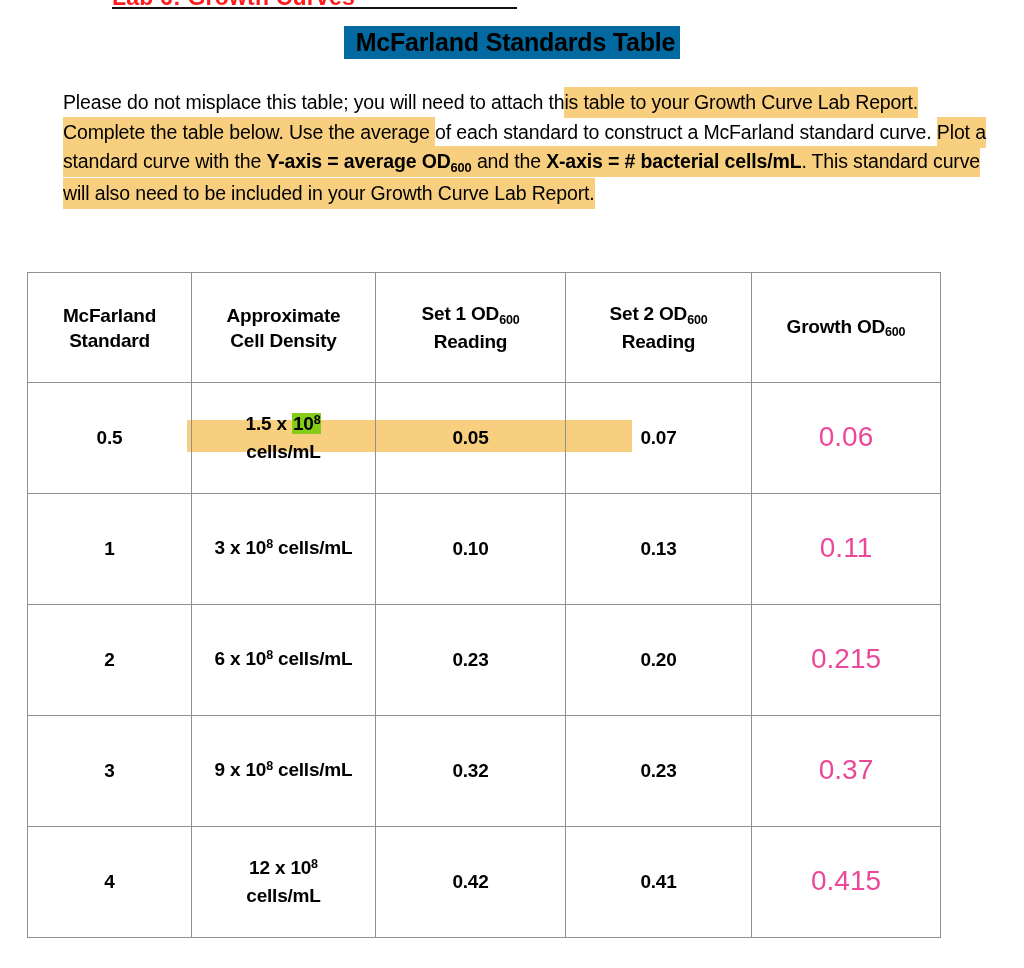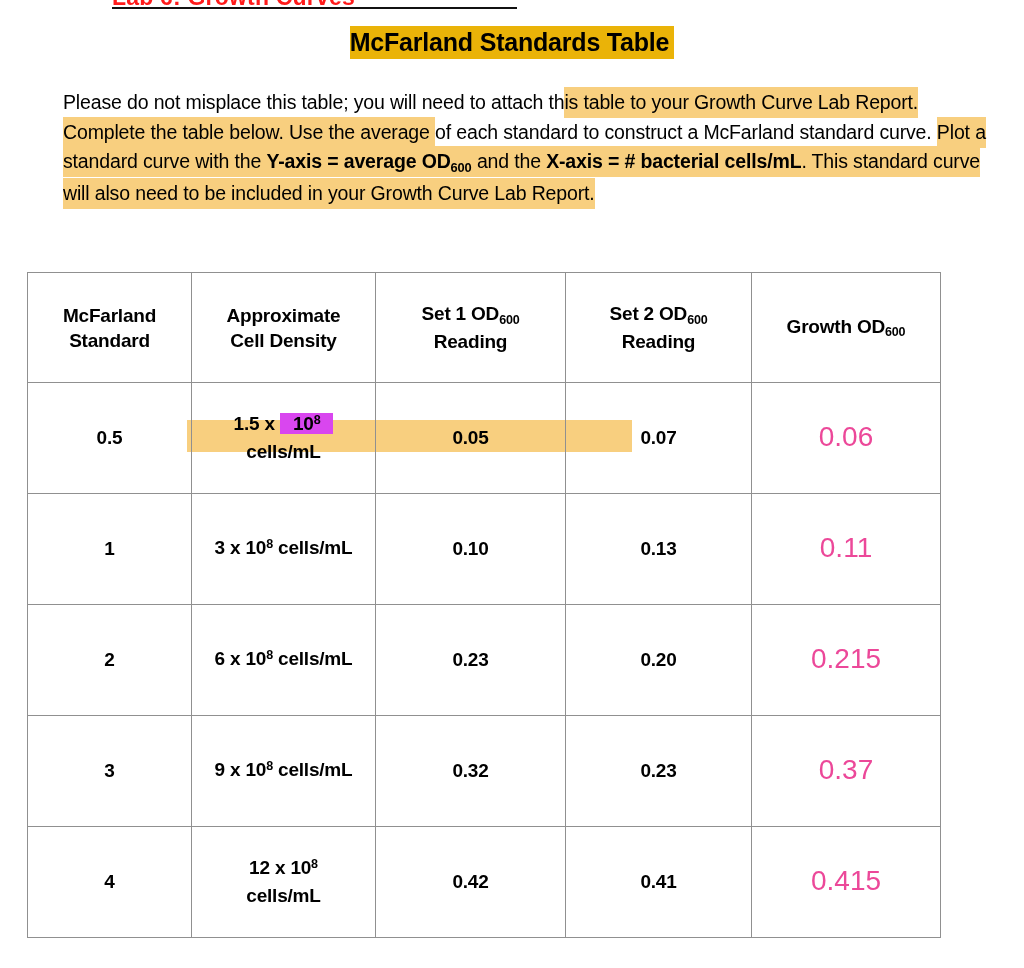--- a/index.html
+++ b/index.html
@@ -51,22 +51,22 @@
     position: absolute;
     left: 0;
     top: 28px;
     width: 1024px;
     text-align: center;
     font-size: 25px;
     font-weight: bold;
     letter-spacing: -0.2px;
   }
   .doc-title .hl {
-    background: #eab308;
-    padding: 2px 5px 3px 0;
+    background: #0369a1;
+    padding: 2px 5px 3px 12px;
   }
 
   
   .intro {
     position: absolute;
     left: 27px;
     top: 88px;
     width: 930px;
     font-size: 19.5px;
     line-height: 29.5px;
@@ -144,22 +144,22 @@
     top: 148px;
     width: 445px;
     height: 32px;
     background: #f8cf7f;
     z-index: 0;
   }
   .tbl-wrap table { position: relative; z-index: 1; }
   .tbl-wrap td, .tbl-wrap th { background: transparent; }
   .cellinner { position: relative; z-index: 2; }
   .hl-dark {
-    background: #d946ef;
-    padding: 0 13px;
+    background: #84cc16;
+    padding: 0 1px;
   }
 </style>
 </head>
 <body>
 
 <div class="cutoff-strip">
   <div class="cutoff-inner">Lab 6: Growth Curves</div>
 </div>
 <div class="cutoff-rule"></div>
 

